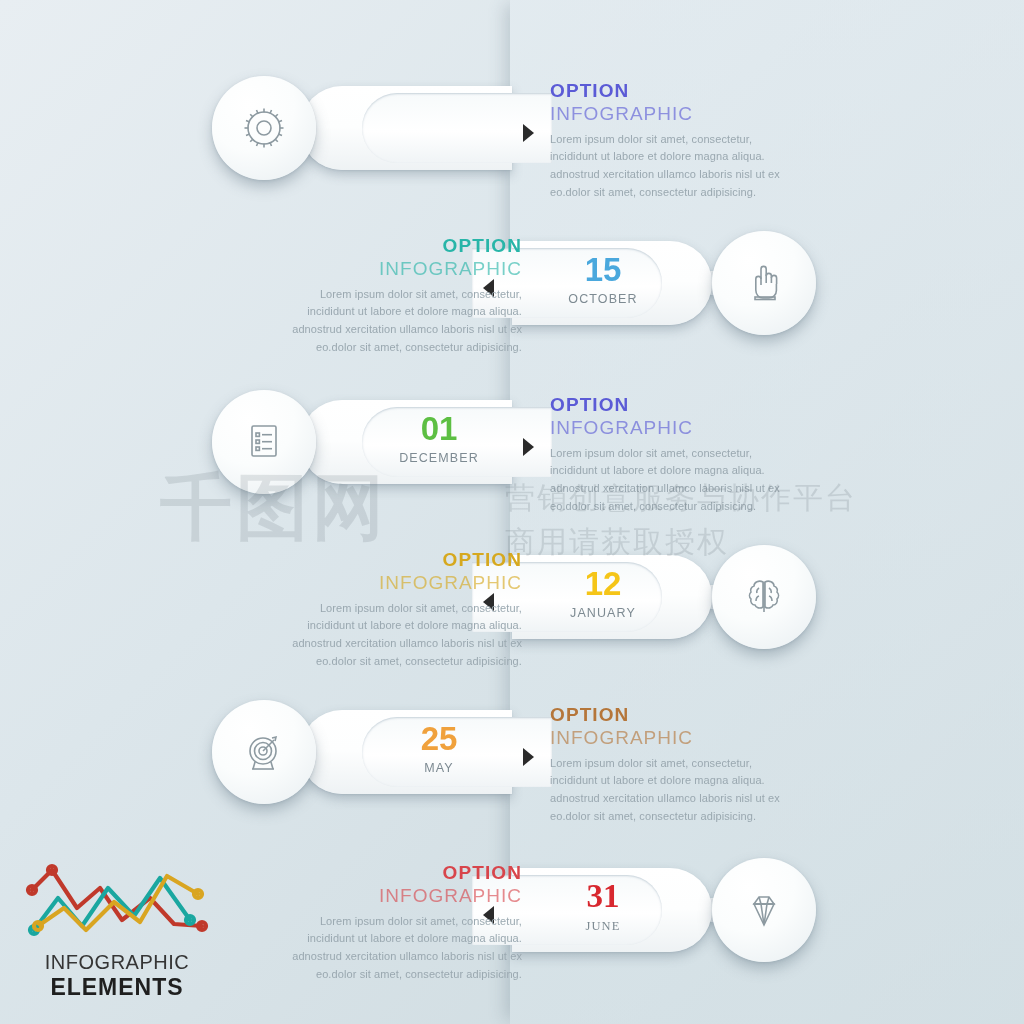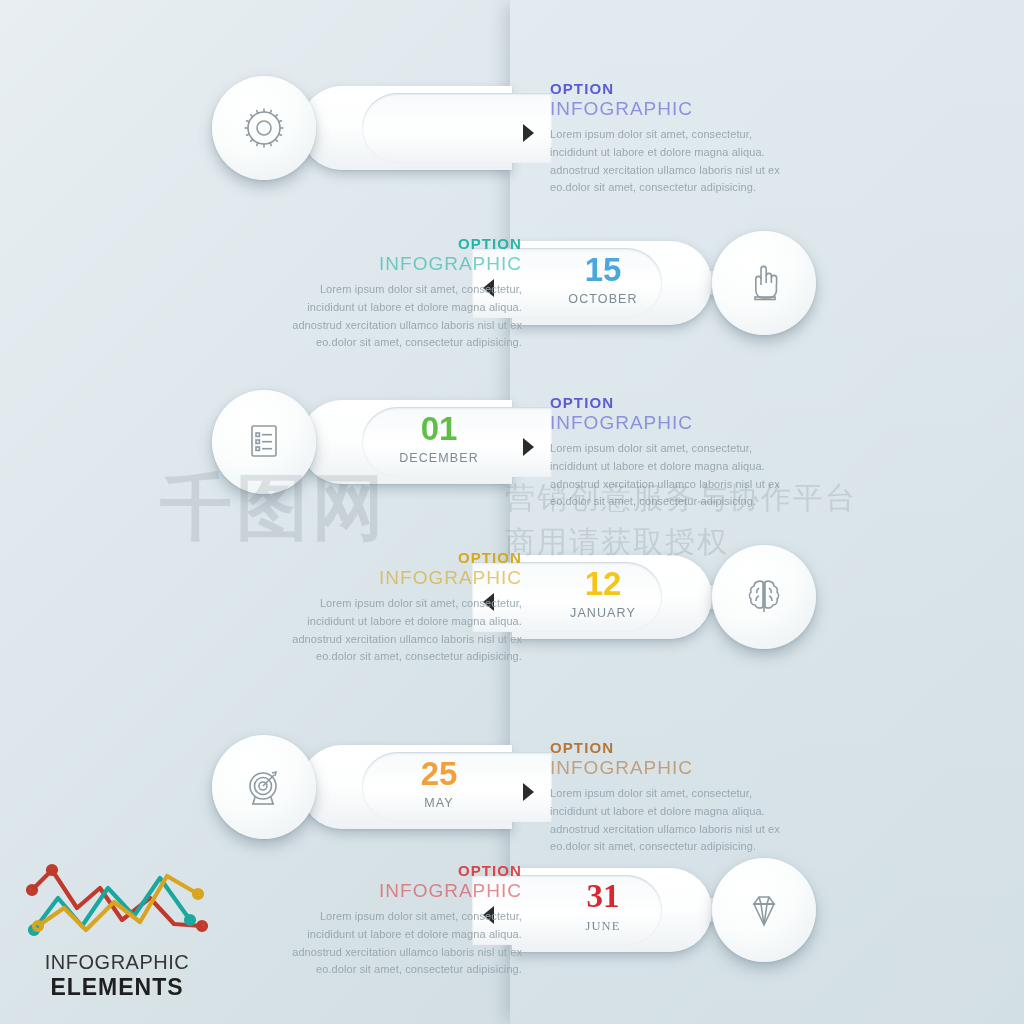--- a/index.html
+++ b/index.html
@@ -71,21 +71,21 @@
   .neck{
     position:absolute; top:68px; height:24px;
     background:linear-gradient(180deg,#fdfefe,#eef3f5);
     box-shadow:0 3px 6px rgba(80,100,115,.22);
   }
 
   
   .textblock{ position:absolute; top:32px; width:250px; }
   .textblock.ta-r{ text-align:right; }
   .textblock.ta-l{ text-align:left; }
-  .opt{ font-size:15px; font-weight:bold; letter-spacing:1.1px; line-height:1.15; }
+  .opt{ font-size:19px; font-weight:bold; letter-spacing:1.1px; line-height:1.15; }
   .inf{ font-size:19px; letter-spacing:1.0px; line-height:1.25; opacity:.62; }
   .body{ font-size:11px; color:#9aa8b0; line-height:1.62; margin-top:5px; letter-spacing:.1px; }
 
   
   .arrow{ position:absolute; top:76px; width:0; height:0; }
   .arrow.r{ border-left:11px solid #2b2b2b; border-top:9px solid transparent; border-bottom:9px solid transparent; }
   .arrow.l{ border-right:11px solid #2b2b2b; border-top:9px solid transparent; border-bottom:9px solid transparent; }
 
   
   #logo{ position:absolute; left:22px; top:858px; width:190px; }
@@ -227,21 +227,21 @@
     </div>
 
     <div class="arrow l" style="left:483px;"></div>
 
     <div class="textblock ta-r" style="left:272px;">
       <div class="opt" style="color:#d6a81e">OPTION</div>
       <div class="inf" style="color:#d6a81e">INFOGRAPHIC</div>
       <div class="body">Lorem ipsum dolor sit amet, consectetur, incididunt ut labore et dolore magna aliqua. adnostrud xercitation ullamco laboris nisl ut ex eo.dolor sit amet, consectetur adipisicing.</div>
     </div>
   </div>
-    <div class="row" style="top: 707px;">
+    <div class="row" style="top: 672px;">
     <div class="neck" style="left:310px;width:40px;"></div>
 
     <div class="bar left" style="left:300px;width:212px;">
       <div class="inset"></div>
       <div class="datebox">
         <span class="daynum" style="color:#f0a13c">25</span>
         <span class="monthname">MAY</span>
       </div>
     </div>
 

